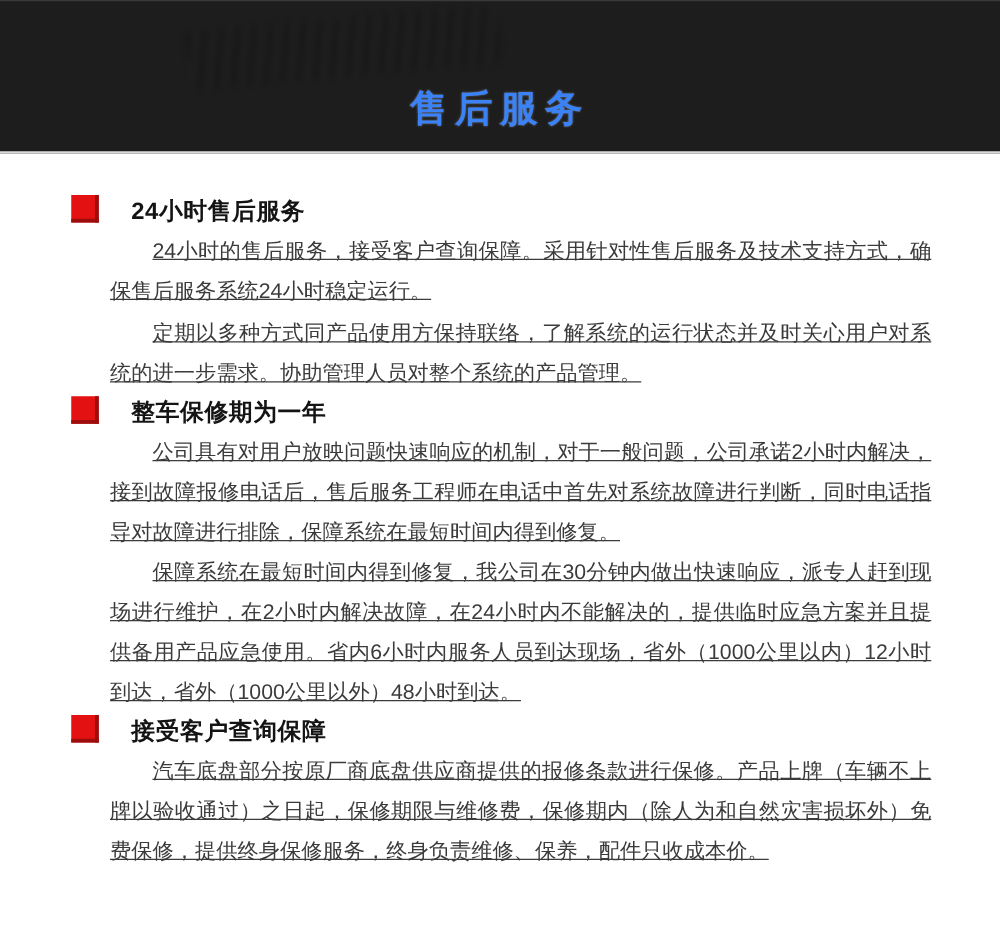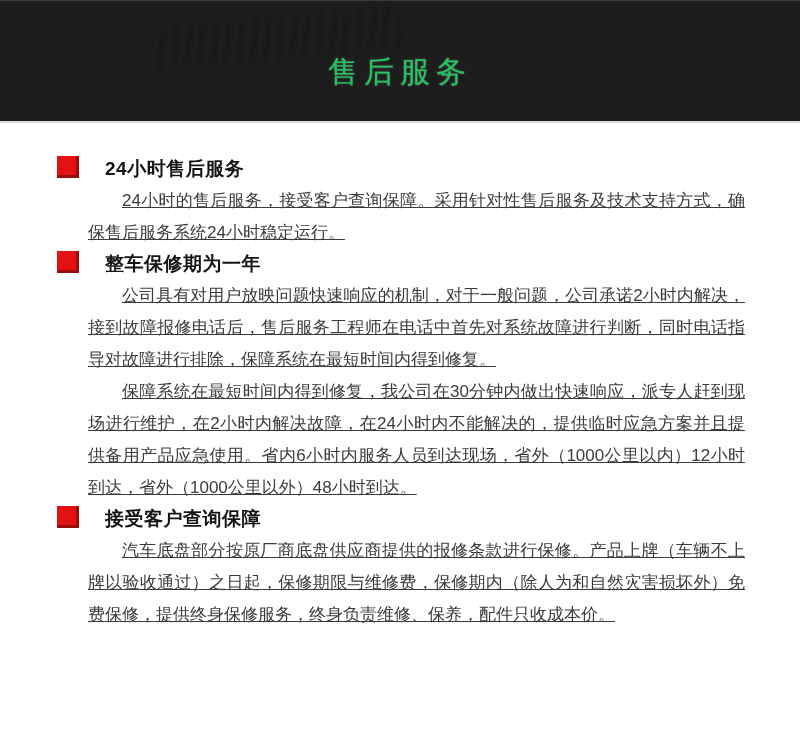--- a/index.html
+++ b/index.html
@@ -10,24 +10,24 @@
   }
   .band {
     position: relative;
     height: 120px;
     background: #1d1d1d;
     border-top: 1px solid #3a3a3a;
     border-bottom: 2px solid #d9d9d9;
     display: flex; justify-content: center; align-items: flex-start;
   }
   .band-title {
-    margin-top: 51px;
-    color: #22c55e;
+    margin-top: 66px;
+    color: #3b82f6;
     font-size: 30px;
-    font-weight: normal;
+    font-weight: bold;
     letter-spacing: 6px;
     text-shadow: 0 0 2px rgba(255,255,255,0.35);
   }
   .watermark {
     position: absolute; left: 150px; top: 14px;
     width: 250px; height: 46px;
     transform: rotate(-5deg);
     background: repeating-linear-gradient(100deg,
       rgba(0,0,0,0.55) 0px, rgba(0,0,0,0.55) 5px,
       rgba(70,70,70,0.12) 5px, rgba(70,70,70,0.12) 13px);
@@ -77,20 +77,21 @@
 
   <div class="sec">
     <div class="hrow">
       <span class="bullet"></span>
       <span class="htext">24小时售后服务</span>
     </div>
     <p>24小时的售后服务，接受客户查询保障。采用针对性售后服务及技术支持方式，确保售后服务系统24小时稳定运行。</p>
   </div>
 
   <div class="sec">
+    <p>定期以多种方式同产品使用方保持联络，了解系统的运行状态并及时关心用户对系统的进一步需求。协助管理人员对整个系统的产品管理。</p>
   </div>
 
   <div class="sec">
     <div class="hrow">
       <span class="bullet"></span>
       <span class="htext">整车保修期为一年</span>
     </div>
     <p>公司具有对用户放映问题快速响应的机制，对于一般问题，公司承诺2小时内解决，接到故障报修电话后，售后服务工程师在电话中首先对系统故障进行判断，同时电话指导对故障进行排除，保障系统在最短时间内得到修复。</p>
     <p>保障系统在最短时间内得到修复，我公司在30分钟内做出快速响应，派专人赶到现场进行维护，在2小时内解决故障，在24小时内不能解决的，提供临时应急方案并且提供备用产品应急使用。省内6小时内服务人员到达现场，省外（1000公里以内）12小时到达，省外（1000公里以外）48小时到达。</p>
   </div>

